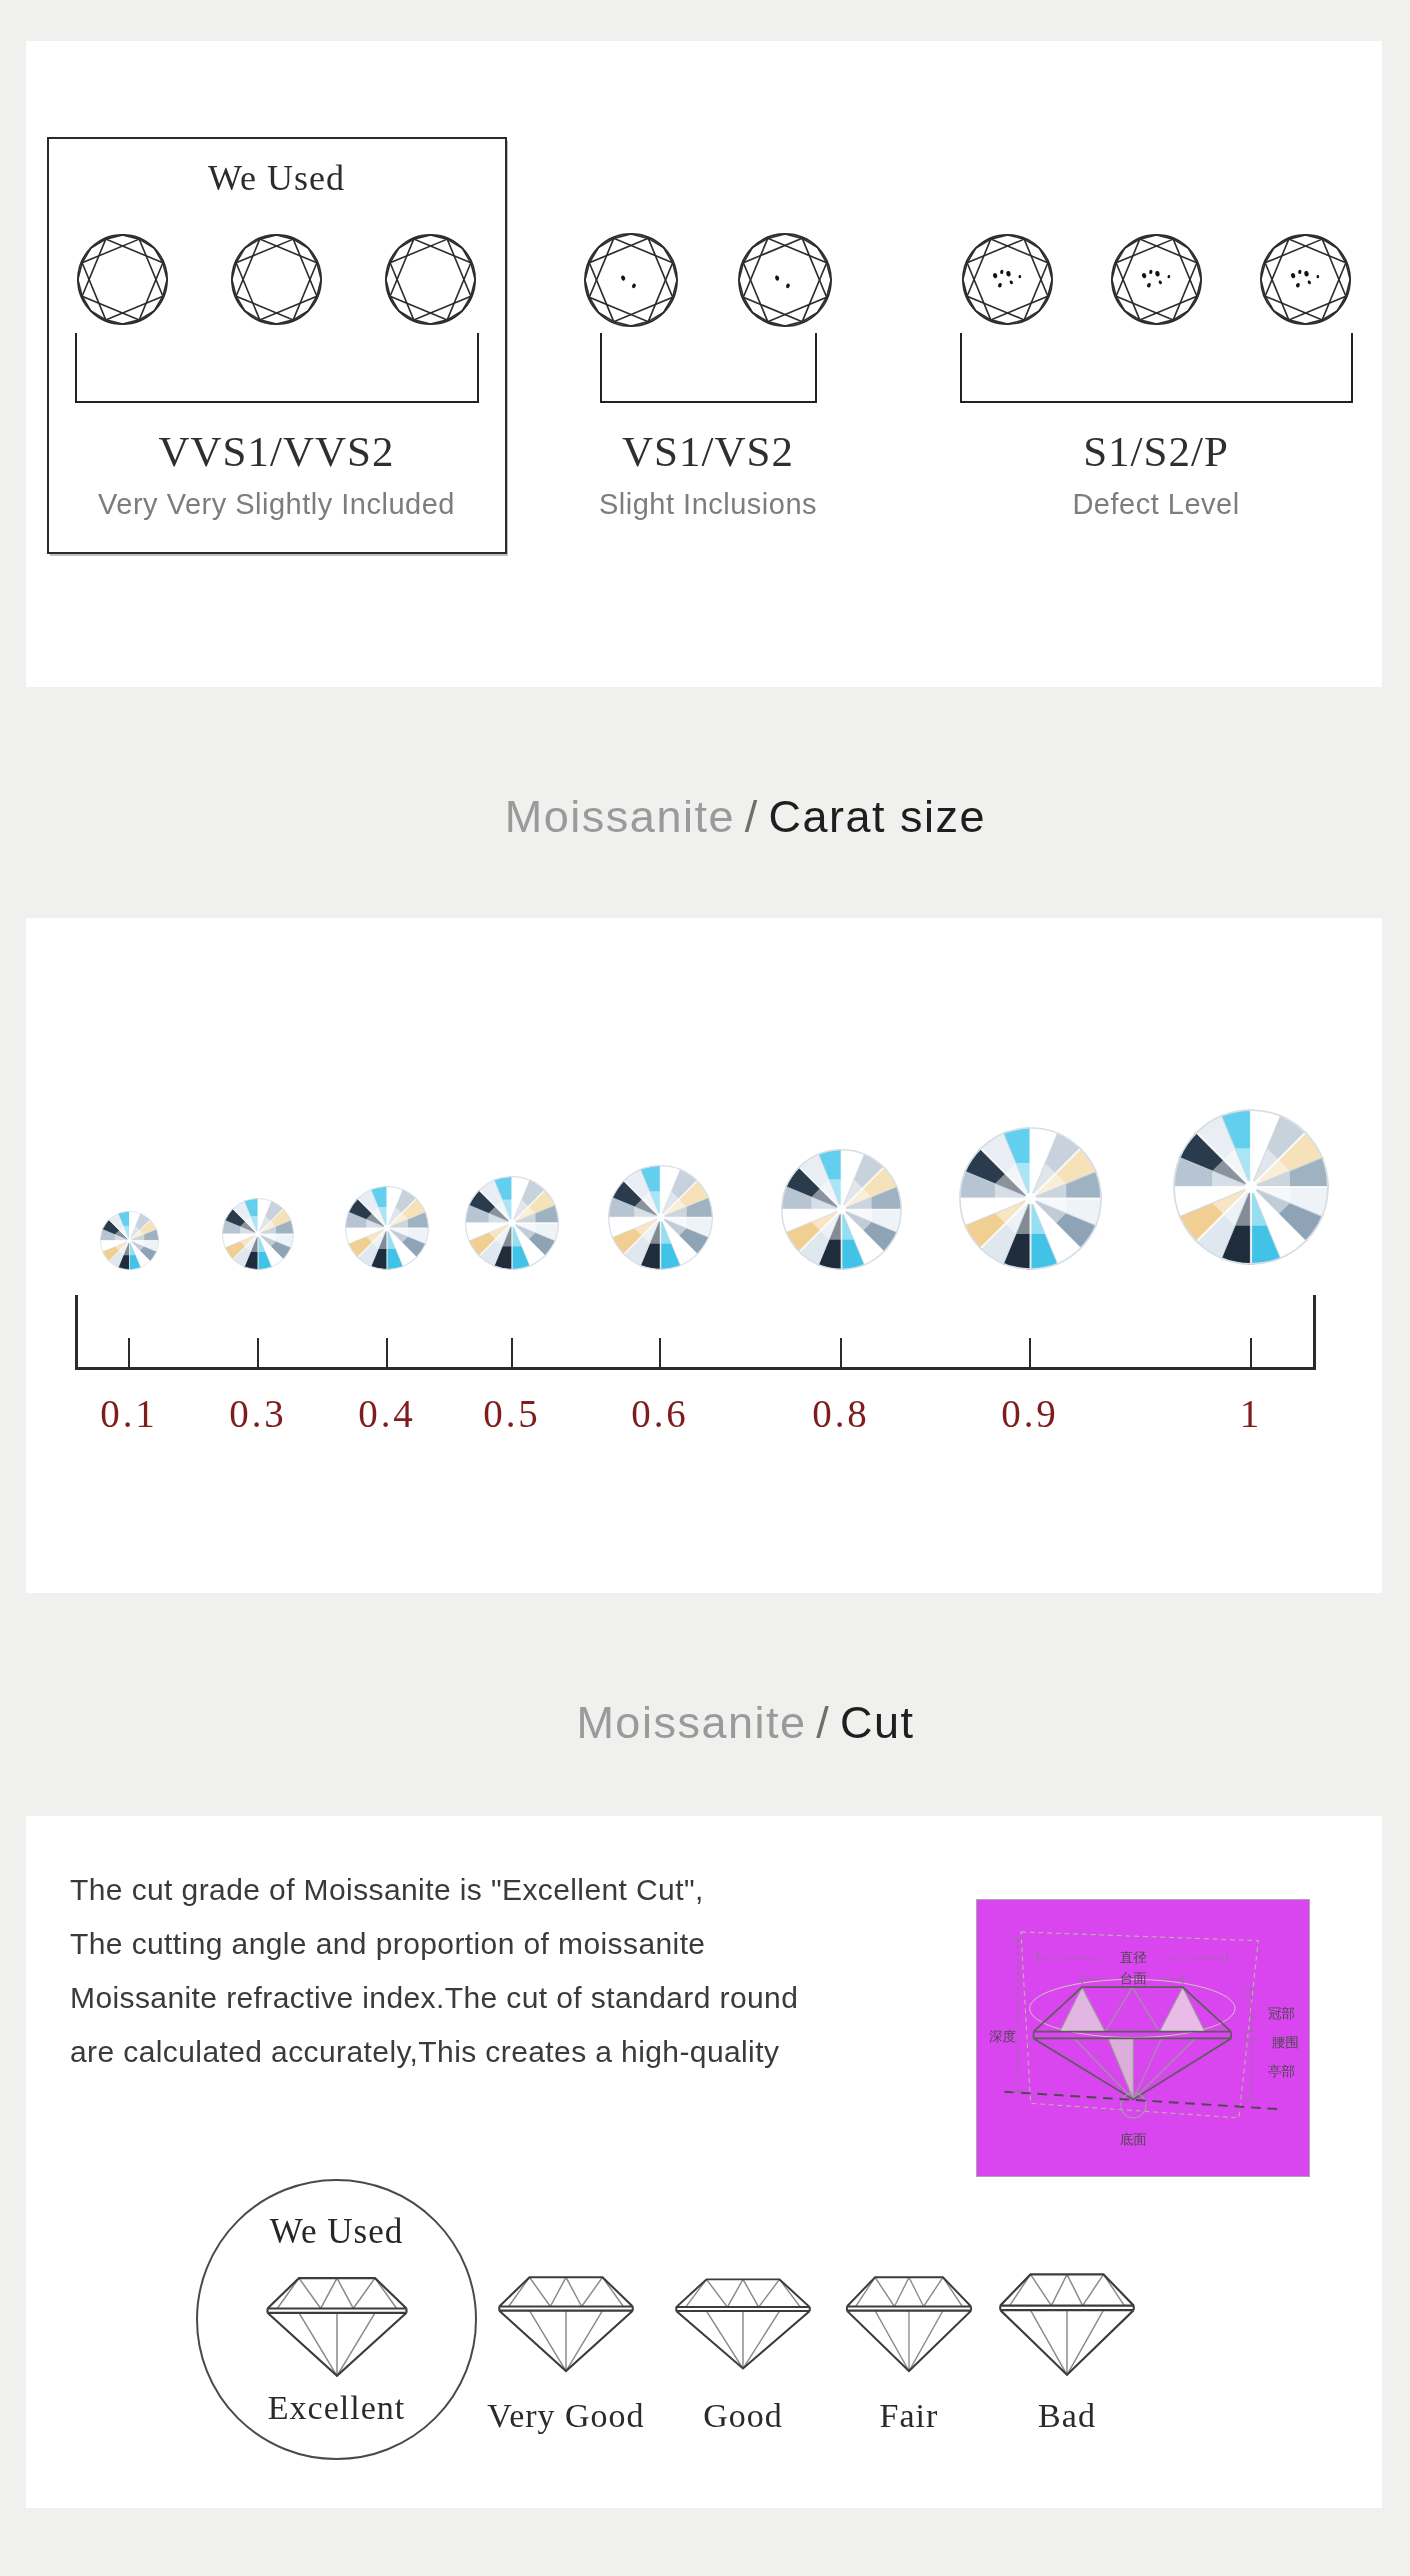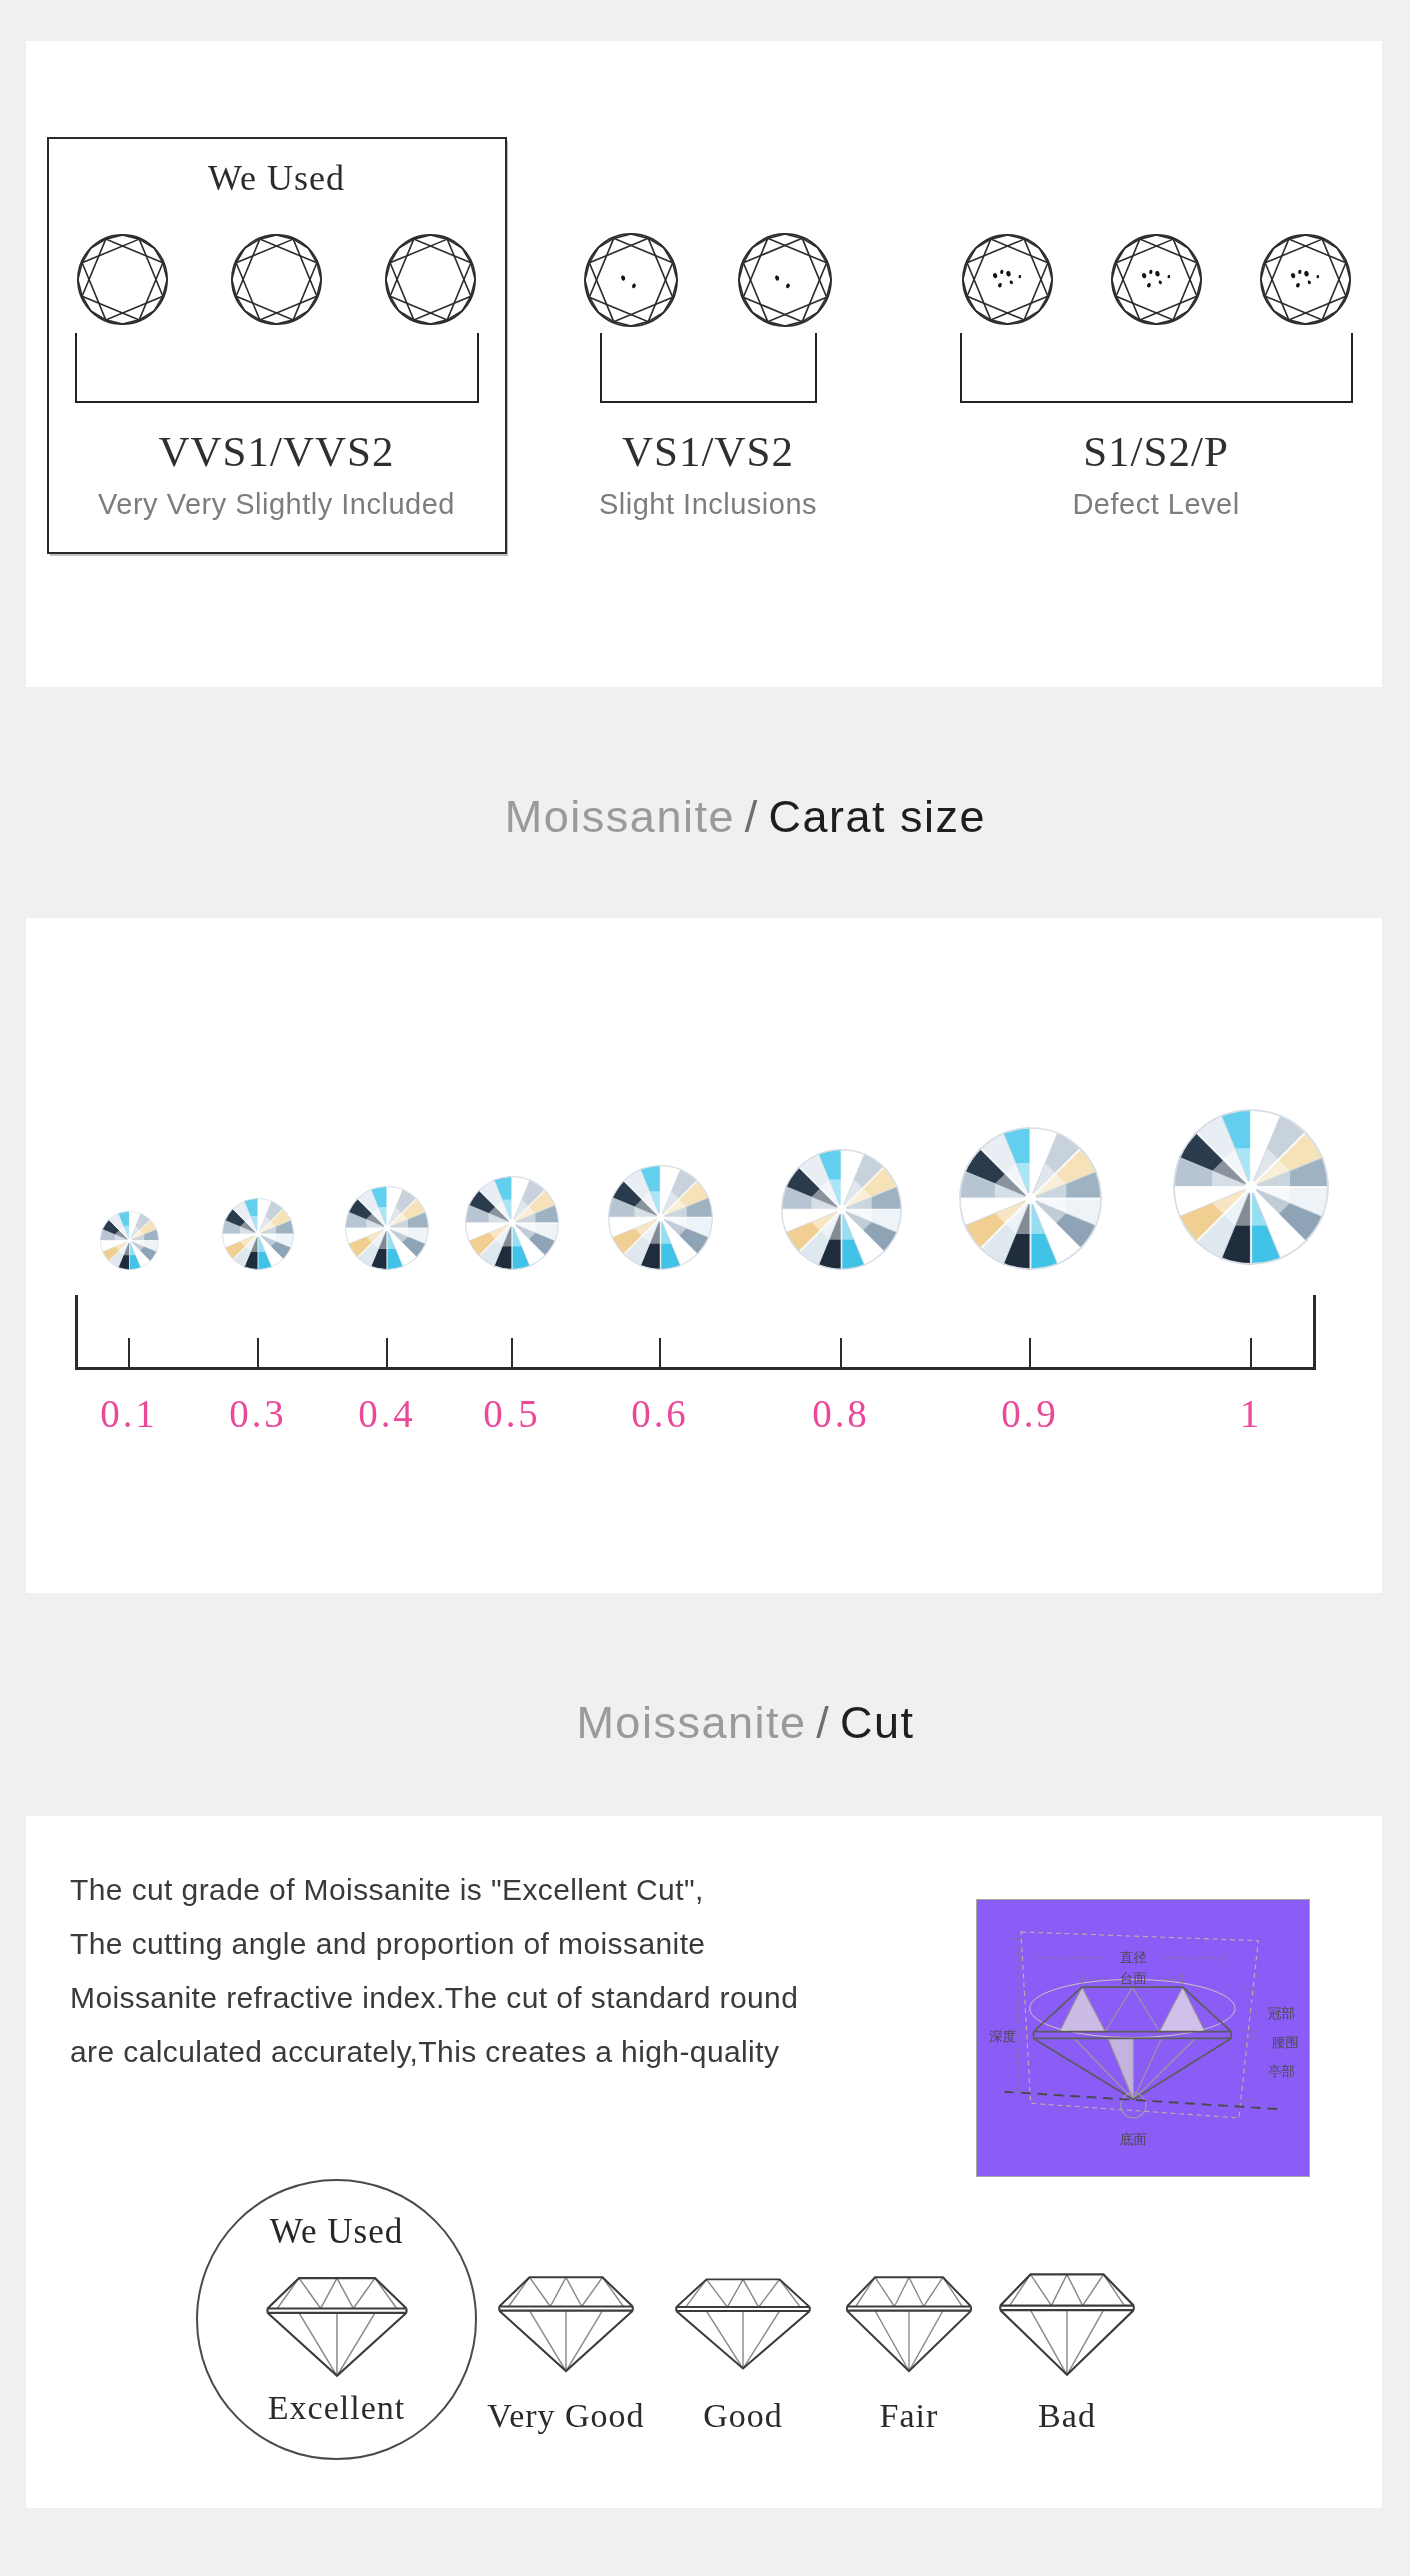--- a/index.html
+++ b/index.html
@@ -45,32 +45,32 @@
   .carat-col{position:absolute;top:176px;width:156px;text-align:center;}
   .cc1{left:25px;}  .cc2{left:154px;} .cc3{left:283px;} .cc4{left:408px;}
   .cc5{left:556px;} .cc6{left:737px;} .cc7{left:926px;} .cc8{left:1147px;}
   .gem-box{height:176px;display:flex;align-items:flex-end;justify-content:center;}
   .cc1 .gem-box svg{width:59px;height:59px;}  .cc2 .gem-box svg{width:72px;height:72px;}
   .cc3 .gem-box svg{width:84px;height:84px;}  .cc4 .gem-box svg{width:94px;height:94px;}
   .cc5 .gem-box svg{width:105px;height:105px;}.cc6 .gem-box svg{width:121px;height:121px;}
   .cc7 .gem-box svg{width:143px;height:143px;}.cc8 .gem-box svg{width:166px;height:166px;}
   .tick{width:2.9px;height:31px;background:#2b2b2b;margin:68px auto 0;}
   .carat-num{margin-top:21.5px;font-family:"Liberation Serif",serif;font-size:39px;
-             letter-spacing:2.9px;color:#ec4899;}
+             letter-spacing:2.9px;color:#7f1d1d;}
   .ruler-base{position:absolute;left:49px;top:449px;width:1241px;height:2.9px;background:#2b2b2b;}
   .ruler-end{position:absolute;top:377px;width:2.9px;height:75px;background:#2b2b2b;}
   .ruler-end.re-left{left:49px;}
   .ruler-end.re-right{left:1287px;}
 
   
   .cut-text{position:absolute;left:44px;top:47px;text-align:left;}
   .cut-line{font-size:30px;line-height:54px;color:#3a3a3a;letter-spacing:0.4px;font-weight:300;
             white-space:nowrap;}
   .cut-diagram{position:absolute;left:950px;top:83px;width:334px;height:278px;
-               border:1px solid #a8a8a8;background:#8b5cf6;box-sizing:border-box;}
+               border:1px solid #a8a8a8;background:#d946ef;box-sizing:border-box;}
   .cut-diagram svg{width:100%;height:100%;display:block;}
   .excellent-circle{position:absolute;left:170px;top:363px;width:277px;height:277px;
                     border:2px solid #4a4a4a;border-radius:50%;display:flex;flex-direction:column;
                     align-items:center;justify-content:center;background:#fff;}
   .ex-badge{font-family:"Liberation Serif",serif;font-size:35px;color:#262626;letter-spacing:1px;}
   .excellent-circle svg{width:152px;height:123px;margin:7.8px 0 5.9px;}
   .ex-label,.grade-label{font-family:"Liberation Serif",serif;font-size:34px;color:#2a2a2a;
                          letter-spacing:1px;}
   .grade-col{position:absolute;top:437px;width:176px;text-align:center;}
   .gc1{left:452px;} .gc2{left:629px;} .gc3{left:795px;} .gc4{left:953px;}

